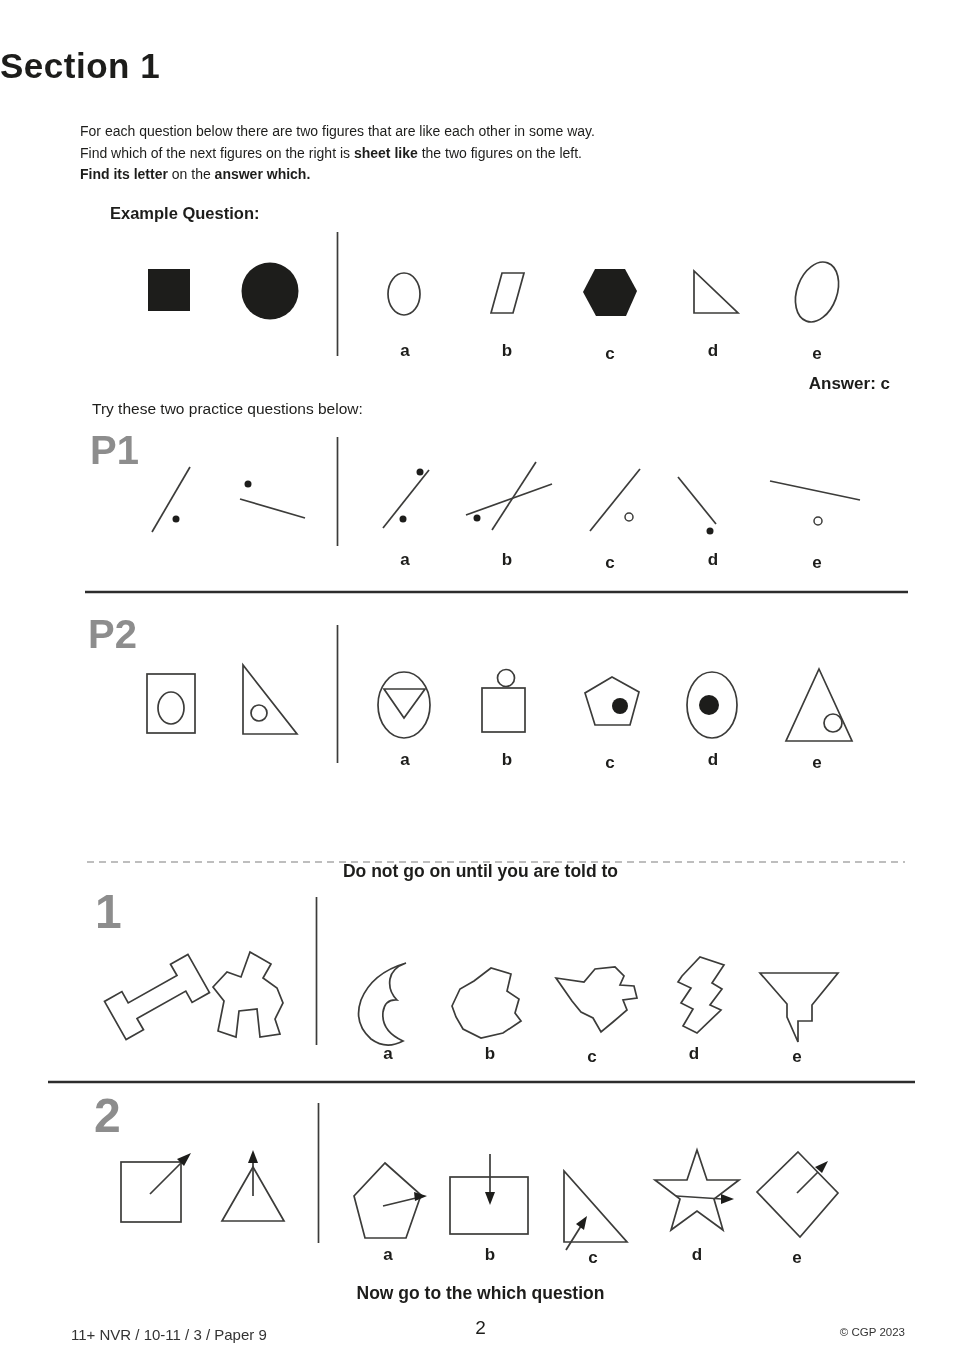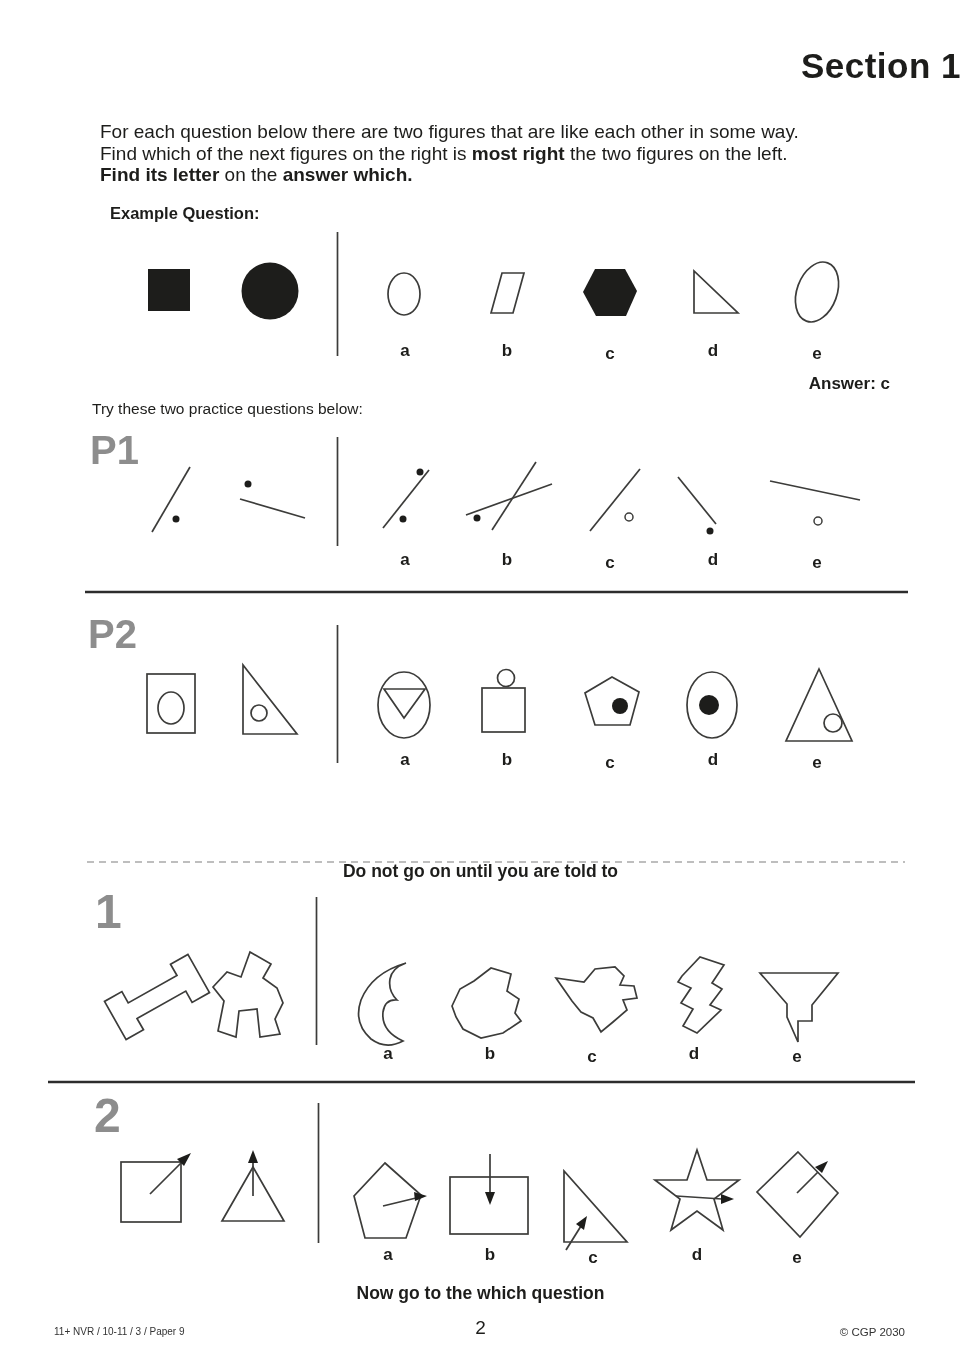--- a/index.html
+++ b/index.html
@@ -1,33 +1,33 @@
 <!DOCTYPE html>
 <html><head>
 <meta charset="utf-8">
 <style>
   html,body{margin:0;padding:0;background:#e8e8e8;}
   .page{
     position:relative;width:961px;height:1360px;background:#ffffff;
     font-family:"Liberation Sans",sans-serif;color:#1d1d1b;overflow:hidden;margin:0 auto;
   }
   .abs{position:absolute;}
-  .title{top:46px;left:0;right:0;text-align:right;font-size:35px;font-weight:bold;letter-spacing:.5px;}
-  .instr{top:121px;left:100px;width:780px;font-size:19px;line-height:21.5px;}
+  .title{top:46px;left:0;right:0;text-align:left;font-size:35px;font-weight:bold;letter-spacing:.5px;}
+  .instr{top:121px;left:80px;width:780px;font-size:14px;line-height:21.5px;}
   .instr .line{display:block;}
   .ex-head{top:204px;left:110px;font-size:16.5px;font-weight:bold;}
   .answer{top:374px;right:71px;font-size:17px;font-weight:bold;}
   .practice-intro{top:400px;left:92px;font-size:15.5px;}
   .qlabel{color:#8d8d8d;font-weight:bold;line-height:1;}
   .plabel{font-size:40px;}
   .nlabel{font-size:48px;}
   .stop{top:813px;left:0;right:0;text-align:center;font-weight:bold;font-size:17.5px;margin-top:48px;}
   .next{top:1283px;left:0;right:0;text-align:center;font-weight:bold;font-size:17.5px;}
   .opt{position:absolute;transform:translateX(-50%);font-weight:bold;font-size:17px;}
-  .footer-left{top:1326px;left:54px;font-size:10px;color:#333;}
+  .footer-left{top:1326px;left:71px;font-size:15px;color:#333;}
   .footer-page{top:1317px;left:0;right:0;text-align:center;font-size:19px;}
   .footer-right{top:1326px;right:56px;font-size:11.5px;color:#333;}
   svg.figs{position:absolute;left:0;top:0;}
   .st{fill:none;stroke:#3c3c3a;stroke-width:1.7;stroke-linejoin:miter;}
   .fl{fill:#1d1d1b;stroke:none;}
   .op{fill:#ffffff;stroke:#3c3c3a;stroke-width:1.5;}
   .ln{stroke:#3c3c3a;stroke-width:1.7;fill:none;}
   .rule{stroke:#2c2c2c;stroke-width:2.4;}
   .dash{stroke:#a9a9a9;stroke-width:1.6;stroke-dasharray:7 5;}
 </style>
@@ -171,21 +171,21 @@
         <line class="ln" x1="797" y1="1193" x2="818" y2="1172"></line>
         <polygon class="fl" points="828,1161 822,1173 815,1167"></polygon>
       </g>
     </g>
   </svg>
 
   <div class="abs title">Section 1</div>
 
   <div class="abs instr">
     <span class="line">For each question below there are two figures that are like each other in some way.</span>
-    <span class="line"><span>Find which of the next figures on the right is </span><b>most right</b><span> the two figures on the left.</span></span>
+    <span class="line"><span>Find which of the next figures on the right is </span><b>sheet like</b><span> the two figures on the left.</span></span>
     <span class="line"><b>Find its letter</b><span> on the </span><b>answer which.</b></span>
   </div>
 
   <div class="abs ex-head">Example Question:</div>
   <div class="abs answer">Answer: c</div>
   <div class="abs practice-intro">Try these two practice questions below:</div>
 
   <div class="abs qlabel plabel" style="top:430px;left:90px;">P1</div>
   <div class="abs qlabel plabel" style="top:614px;left:88px;text-align:right;">P2</div>
   <div class="abs qlabel nlabel" style="top:888px;left:95px;">1</div>
@@ -219,15 +219,15 @@
   <span class="opt" style="left:797px;top:1047px;">e</span>
 
   <span class="opt" style="left:388px;top:1245px;">a</span>
   <span class="opt" style="left:490px;top:1245px;">b</span>
   <span class="opt" style="left:593px;top:1248px;">c</span>
   <span class="opt" style="left:697px;top:1245px;">d</span>
   <span class="opt" style="left:797px;top:1248px;">e</span>
 
   <div class="abs footer-left">11+ NVR / 10-11 / 3 / Paper 9</div>
   <div class="abs footer-page">2</div>
-  <div class="abs footer-right">© CGP 2030</div>
+  <div class="abs footer-right">© CGP 2023</div>
 
 </div>
 
 </body></html>

